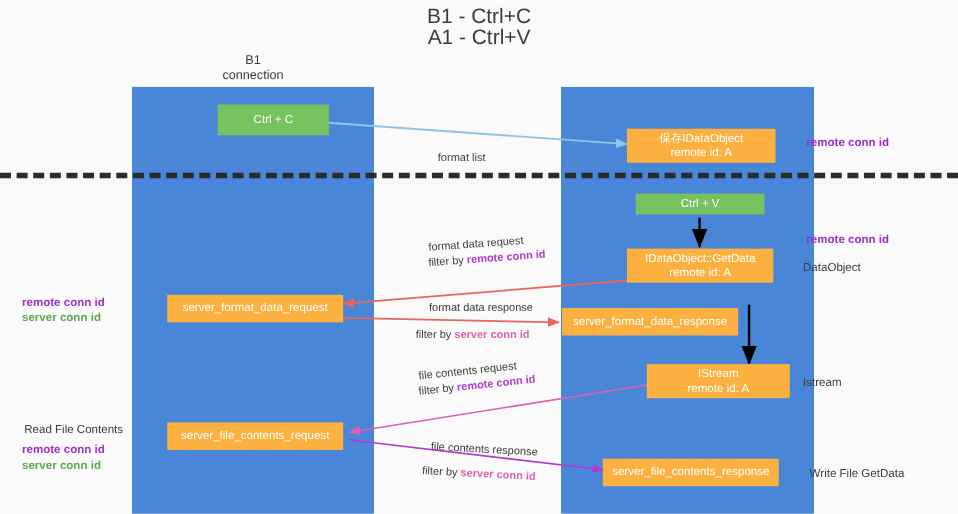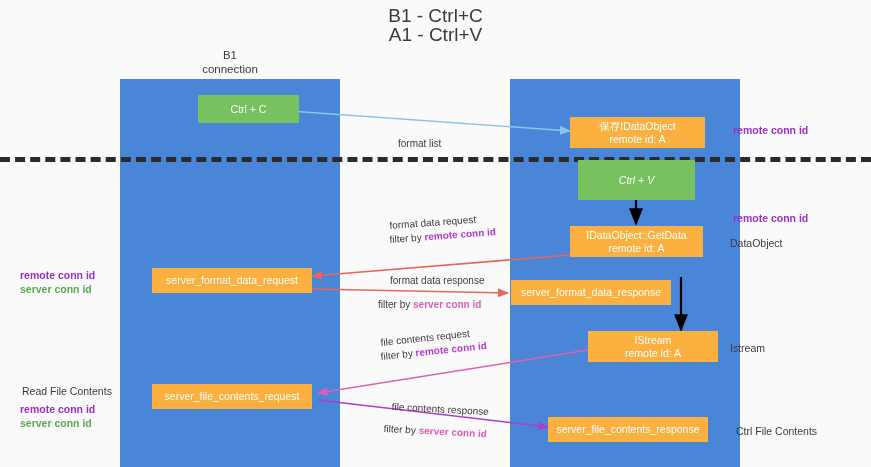--- a/index.html
+++ b/index.html
@@ -117,21 +117,21 @@
 
   <div class="abs nodebox green" style="left:162px;top:95px;width:101px;height:28px;margin-left:36px;">Ctrl + C</div>
 
   <div class="abs nodebox orange" style="left:152px;top:384px;width:160px;height:25px;">server_file_contents_request</div>
 
   <div class="abs nodebox orange" style="left:152px;top:268px;width:160px;height:25px;">server_format_data_request</div>
 
   <div class="abs nodebox orange" style="left:570px;top:117px;width:135px;height:31px;">保存IDataObject
 remote id: A</div>
 
-  <div class="abs nodebox green" style="left:578px;top:160px;width:117px;height:40px;font-style:italic;">Ctrl + V</div>
+  <div class="abs nodebox green" style="left:578px;top:176px;width:117px;height:19px;">Ctrl + V</div>
 
   <div class="abs nodebox orange" style="left:570px;top:226px;width:133px;height:31px;">IDataObject::GetData
 remote id: A</div>
 
   <div class="abs nodebox orange" style="left:511px;top:280px;width:160px;height:25px;">server_format_data_response</div>
 
   <div class="abs nodebox orange" style="left:588px;top:331px;width:130px;height:31px;">IStream
 remote id: A</div>
 
   <div class="abs nodebox orange" style="left:548px;top:417px;width:160px;height:25px;">server_file_contents_response</div>
@@ -151,21 +151,21 @@
   <div class="abs elabel" style="left:384px;top:422px;transform:rotate(3deg);transform-origin:left top;"><span>filter by </span><span class="hl-pink">server conn id</span></div>
 
   <div class="abs note purple" style="left:733px;top:123px;">remote conn id</div>
 
   <div class="abs note purple" style="left:733px;top:211px;">remote conn id</div>
 
   <div class="abs note plain" style="left:730px;top:236px;">DataObject</div>
 
   <div class="abs note plain" style="left:730px;top:341px;">Istream</div>
 
-  <div class="abs note plain" style="left:736px;top:424px;">Ctrl File Contents</div>
+  <div class="abs note plain" style="left:736px;top:424px;">Write File GetData</div>
 
   <div class="abs note purple" style="left:20px;top:268px;">remote conn id</div>
   <div class="abs note green-t" style="left:20px;top:282px;">server conn id</div>
 
   <div class="abs note plain" style="left:22px;top:384px;">Read File Contents</div>
   <div class="abs note purple" style="left:20px;top:402px;">remote conn id</div>
   <div class="abs note green-t" style="left:20px;top:416px;">server conn id</div>
 
 </div>
 

